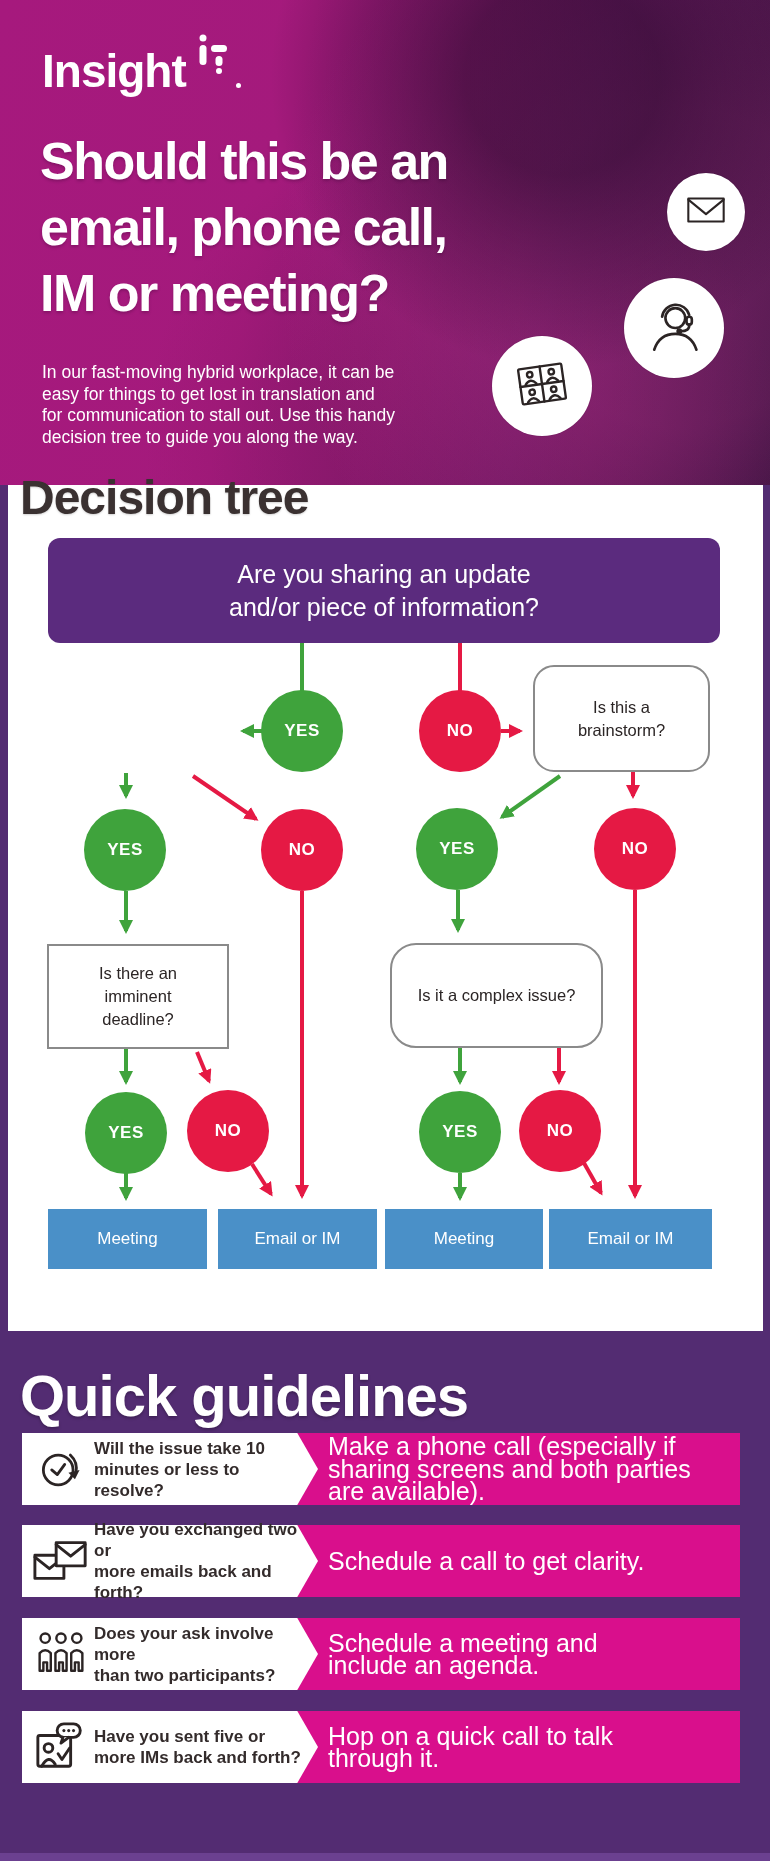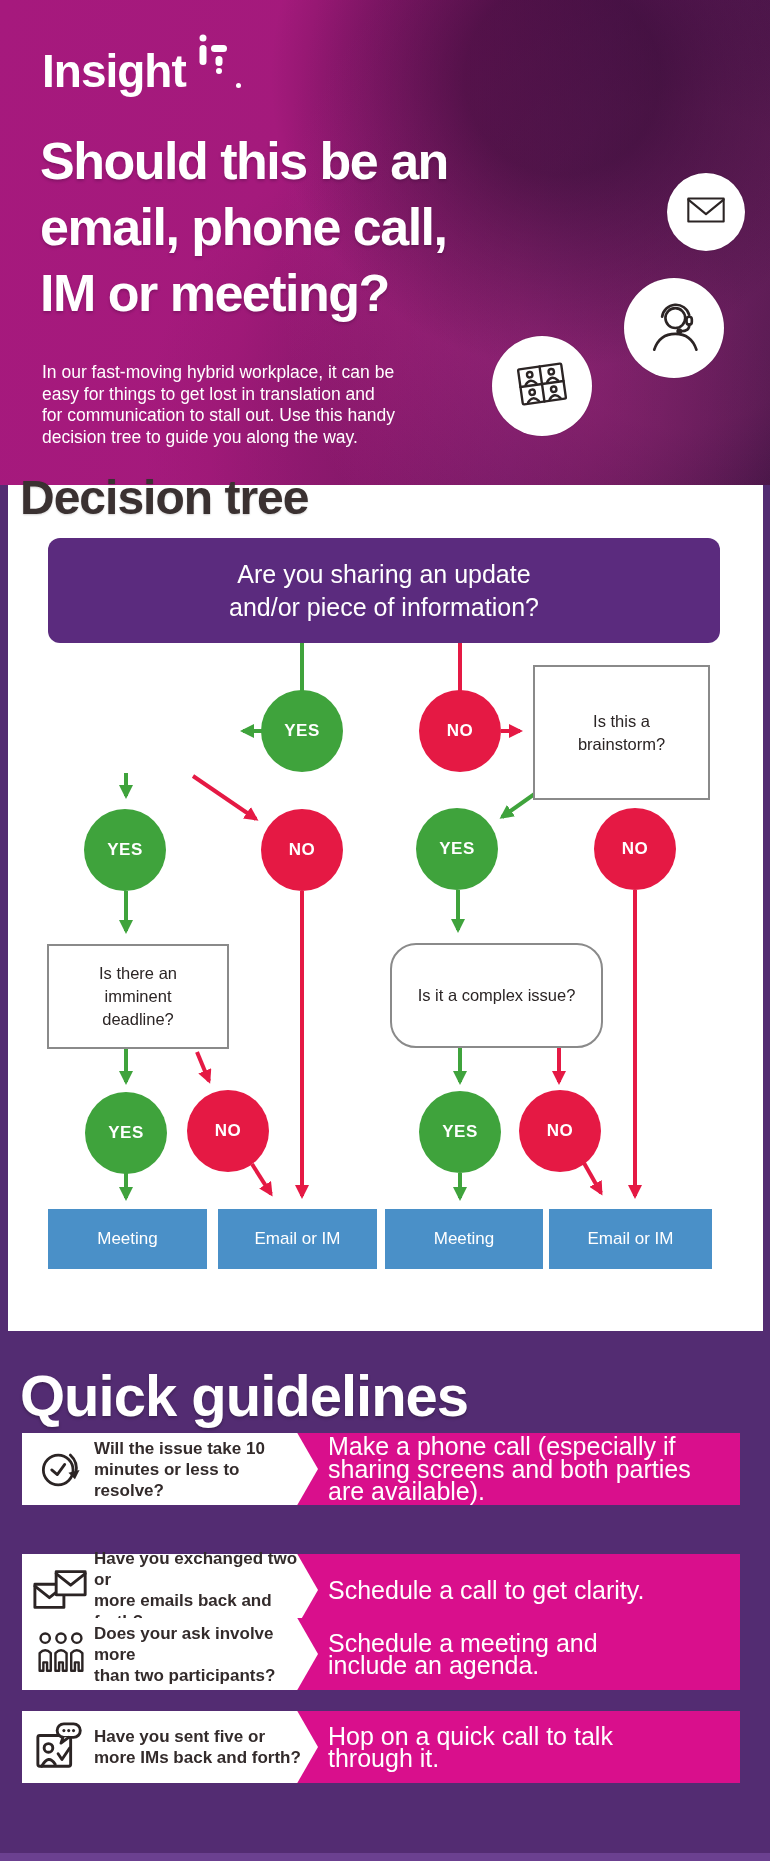--- a/index.html
+++ b/index.html
@@ -34,38 +34,38 @@
     position:absolute;left:48px;top:538px;width:672px;height:105px;border-radius:12px;
     background:#5b2b7e;color:#fff;display:flex;flex-direction:column;align-items:center;justify-content:center;
     font-size:25px;line-height:33px;text-align:center;
   }
   .qbox{
     position:absolute;background:#fff;border:2px solid #8a8a8a;color:#2b2525;
     display:flex;flex-direction:column;align-items:center;justify-content:center;
     text-align:center;font-size:16.5px;line-height:23px;
   }
   .qbox-backforth{left:47px;top:669px;width:183px;height:104px;}
-  .qbox-brainstorm{left:533px;top:665px;width:177px;height:135px;}
+  .qbox-brainstorm{left:533px;top:665px;width:177px;height:107px;border-radius:21px;}
   .qbox-deadline{left:47px;top:944px;width:182px;height:105px;}
   .qbox-complex{left:390px;top:943px;width:213px;height:105px;border-radius:26px;}
   .circle{
     position:absolute;width:82px;height:82px;border-radius:50%;color:#fff;
     display:flex;align-items:center;justify-content:center;font-weight:700;font-size:17px;letter-spacing:.5px;
   }
   .yes{background:#3fa33c;}
   .no{background:#e51944;}
   .outcome{
     position:absolute;top:1209px;height:60px;background:#4a90c8;color:#fff;
     display:flex;align-items:center;justify-content:center;font-size:17px;
   }
   #connectors{position:absolute;left:0;top:0;pointer-events:none;}
   
   .qg-heading{position:absolute;left:20px;top:1362px;color:#fff;font-size:58px;font-weight:800;letter-spacing:-1px;text-shadow:0 2px 3px rgba(0,0,0,.25);}
   .g-row{position:absolute;left:22px;width:718px;height:72px;}
-  .g-row-0{top:1433px;} .g-row-1{top:1525px;margin-top:29px;} .g-row-2{top:1618px;} .g-row-3{top:1711px;}
+  .g-row-0{top:1433px;} .g-row-1{top:1525px;} .g-row-2{top:1618px;} .g-row-3{top:1711px;}
   .g-pink{position:absolute;left:0;top:0;width:100%;height:100%;background:#d90f8c;}
   .g-white{
     position:absolute;left:0;top:0;width:296px;height:100%;background:#fff;
     clip-path:polygon(0 0,93% 0,100% 50%,93% 100%,0 100%);
   }
   .g-icon{position:absolute;left:8px;top:0;width:62px;height:72px;display:flex;align-items:center;justify-content:center;}
   .g-question{
     position:absolute;left:72px;top:0;width:212px;height:72px;display:flex;flex-direction:column;justify-content:center;
     color:#332b2b;font-weight:700;font-size:17px;line-height:21px;
   }

